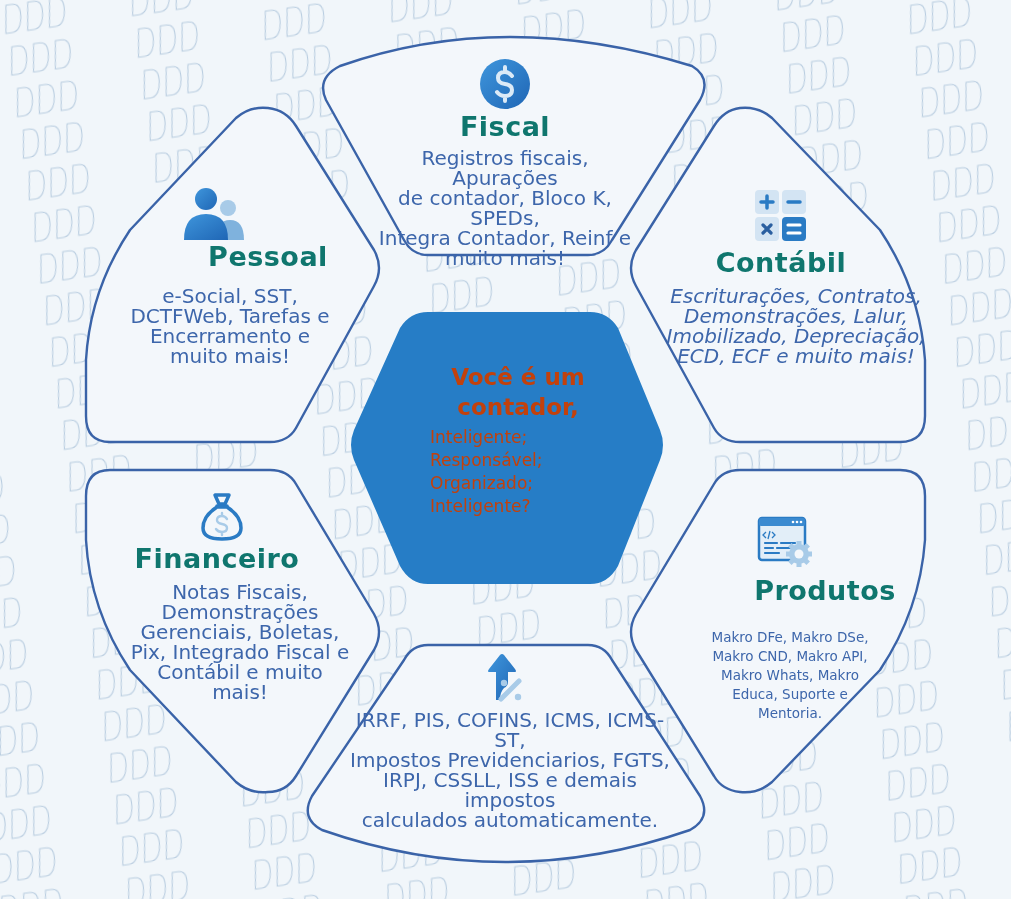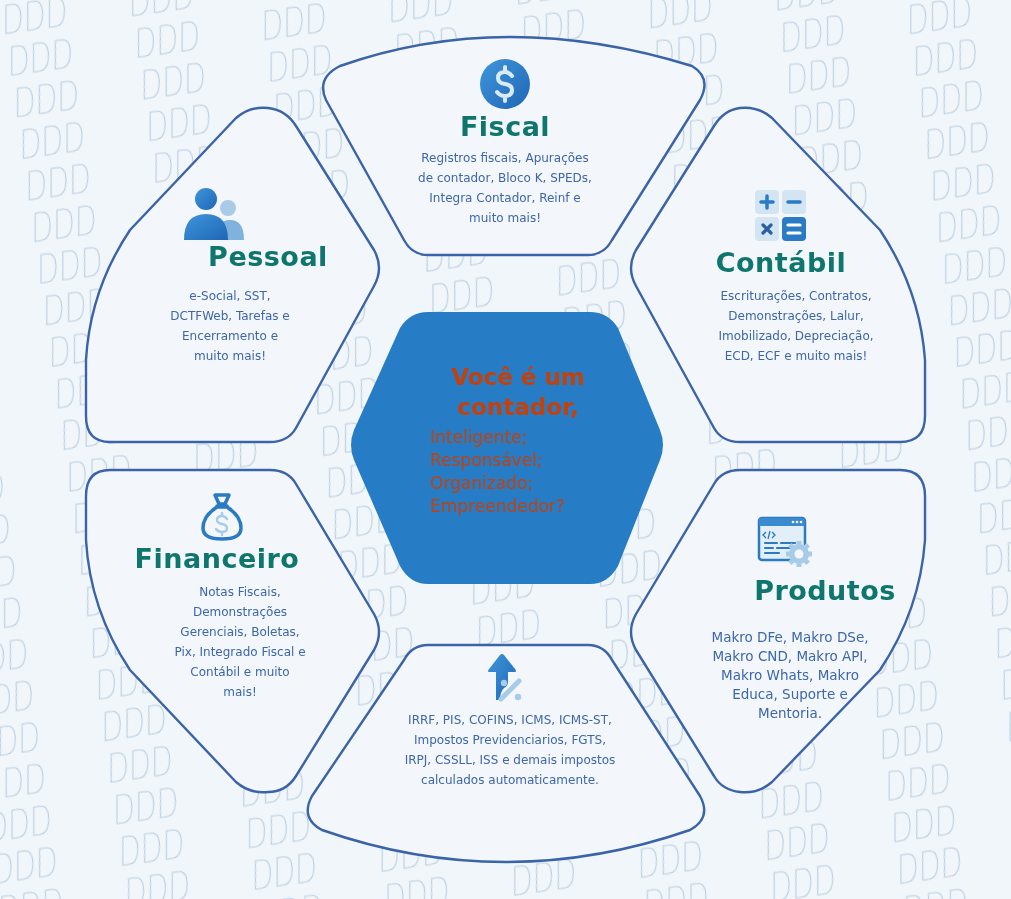--- a/index.html
+++ b/index.html
@@ -19,21 +19,21 @@
     .panel .title {
       font-family: "DejaVu Sans", sans-serif;
       font-weight: bold;
       color: #0f766e;
       font-size: 27px;
       letter-spacing: 0.5px;
       line-height: 1.1;
     }
     .panel .desc {
       color: #3d66ab;
-      font-size: 12px;
+      font-size: 20px;
       line-height: 20px;
       margin-top: 6px;
     }
     .icon { display: block; }
     .center {
       position: absolute; z-index: 2;
       left: 418px; top: 362px; width: 200px;
       color: #c2410c; text-align: left;
     }
     .center .headline {
@@ -79,21 +79,21 @@
 
   <path fill="#267dc6" d="M428 312 L590 312 Q608 312 618 328 L660 430 Q666 445 660 460 L618 566 Q608 584 590 584 L428 584 Q410 584 400 566 L354 460 Q348 445 354 430 L400 328 Q410 312 428 312 Z"></path>
 </svg>
 
 <div class="center">
   <div class="headline">Você é um contador,</div>
   <div class="traits">
     <div>Inteligente;</div>
     <div>Responsável;</div>
     <div>Organizado;</div>
-    <div>Empreendedor?</div>
+    <div>Inteligente?</div>
   </div>
 </div>
 
 <div class="panel" style="left:370px; top:58px; width:270px;">
   <svg class="icon" width="52" height="52" viewBox="0 0 52 52">
     <defs>
         <linearGradient id="gcoin" x1="0" y1="0" x2="1" y2="1">
           <stop offset="0" stop-color="#3f96dc"></stop>
           <stop offset="1" stop-color="#1f66b5"></stop>
         </linearGradient>
@@ -137,21 +137,21 @@
     <rect x="0" y="0" width="24" height="24" rx="4" fill="#d3e4f3"></rect>
     <rect x="27" y="0" width="24" height="24" rx="4" fill="#d3e4f3"></rect>
     <rect x="0" y="27" width="24" height="24" rx="4" fill="#d3e4f3"></rect>
     <rect x="27" y="27" width="24" height="24" rx="4" fill="#2a7bc4"></rect>
     <path d="M12 6 V18 M6 12 H18" stroke="#2a7bc4" stroke-width="3.5" stroke-linecap="round"></path>
     <path d="M33 12 H45" stroke="#2a7bc4" stroke-width="3.5" stroke-linecap="round"></path>
     <path d="M8 35 L16 43 M16 35 L8 43" stroke="#2a5fa0" stroke-width="3.2" stroke-linecap="round"></path>
     <path d="M33 35 H45 M33 43 H45" stroke="#ffffff" stroke-width="3.2" stroke-linecap="round"></path>
   </svg>
   <div class="title" style="margin-top:6px; margin-left:-30px;">Contábil</div>
-  <div class="desc" style="margin-top:8px;">
+  <div class="desc" style="margin-top:8px;font-style:italic;">
     <div>Escriturações, Contratos,</div>
     <div>Demonstrações, Lalur,</div>
     <div>Imobilizado, Depreciação,</div>
     <div>ECD, ECF e muito mais!</div>
   </div>
 </div>
 
 <div class="panel" style="left:110px; top:492px; width:260px;">
   <svg class="icon" width="44" height="50" viewBox="0 0 44 50" style="margin-left:-36px;">
     <path d="M15 3 H29 L25 12 H19 Z" fill="none" stroke="#2a7bc4" stroke-width="3.5" stroke-linejoin="round"></path>

